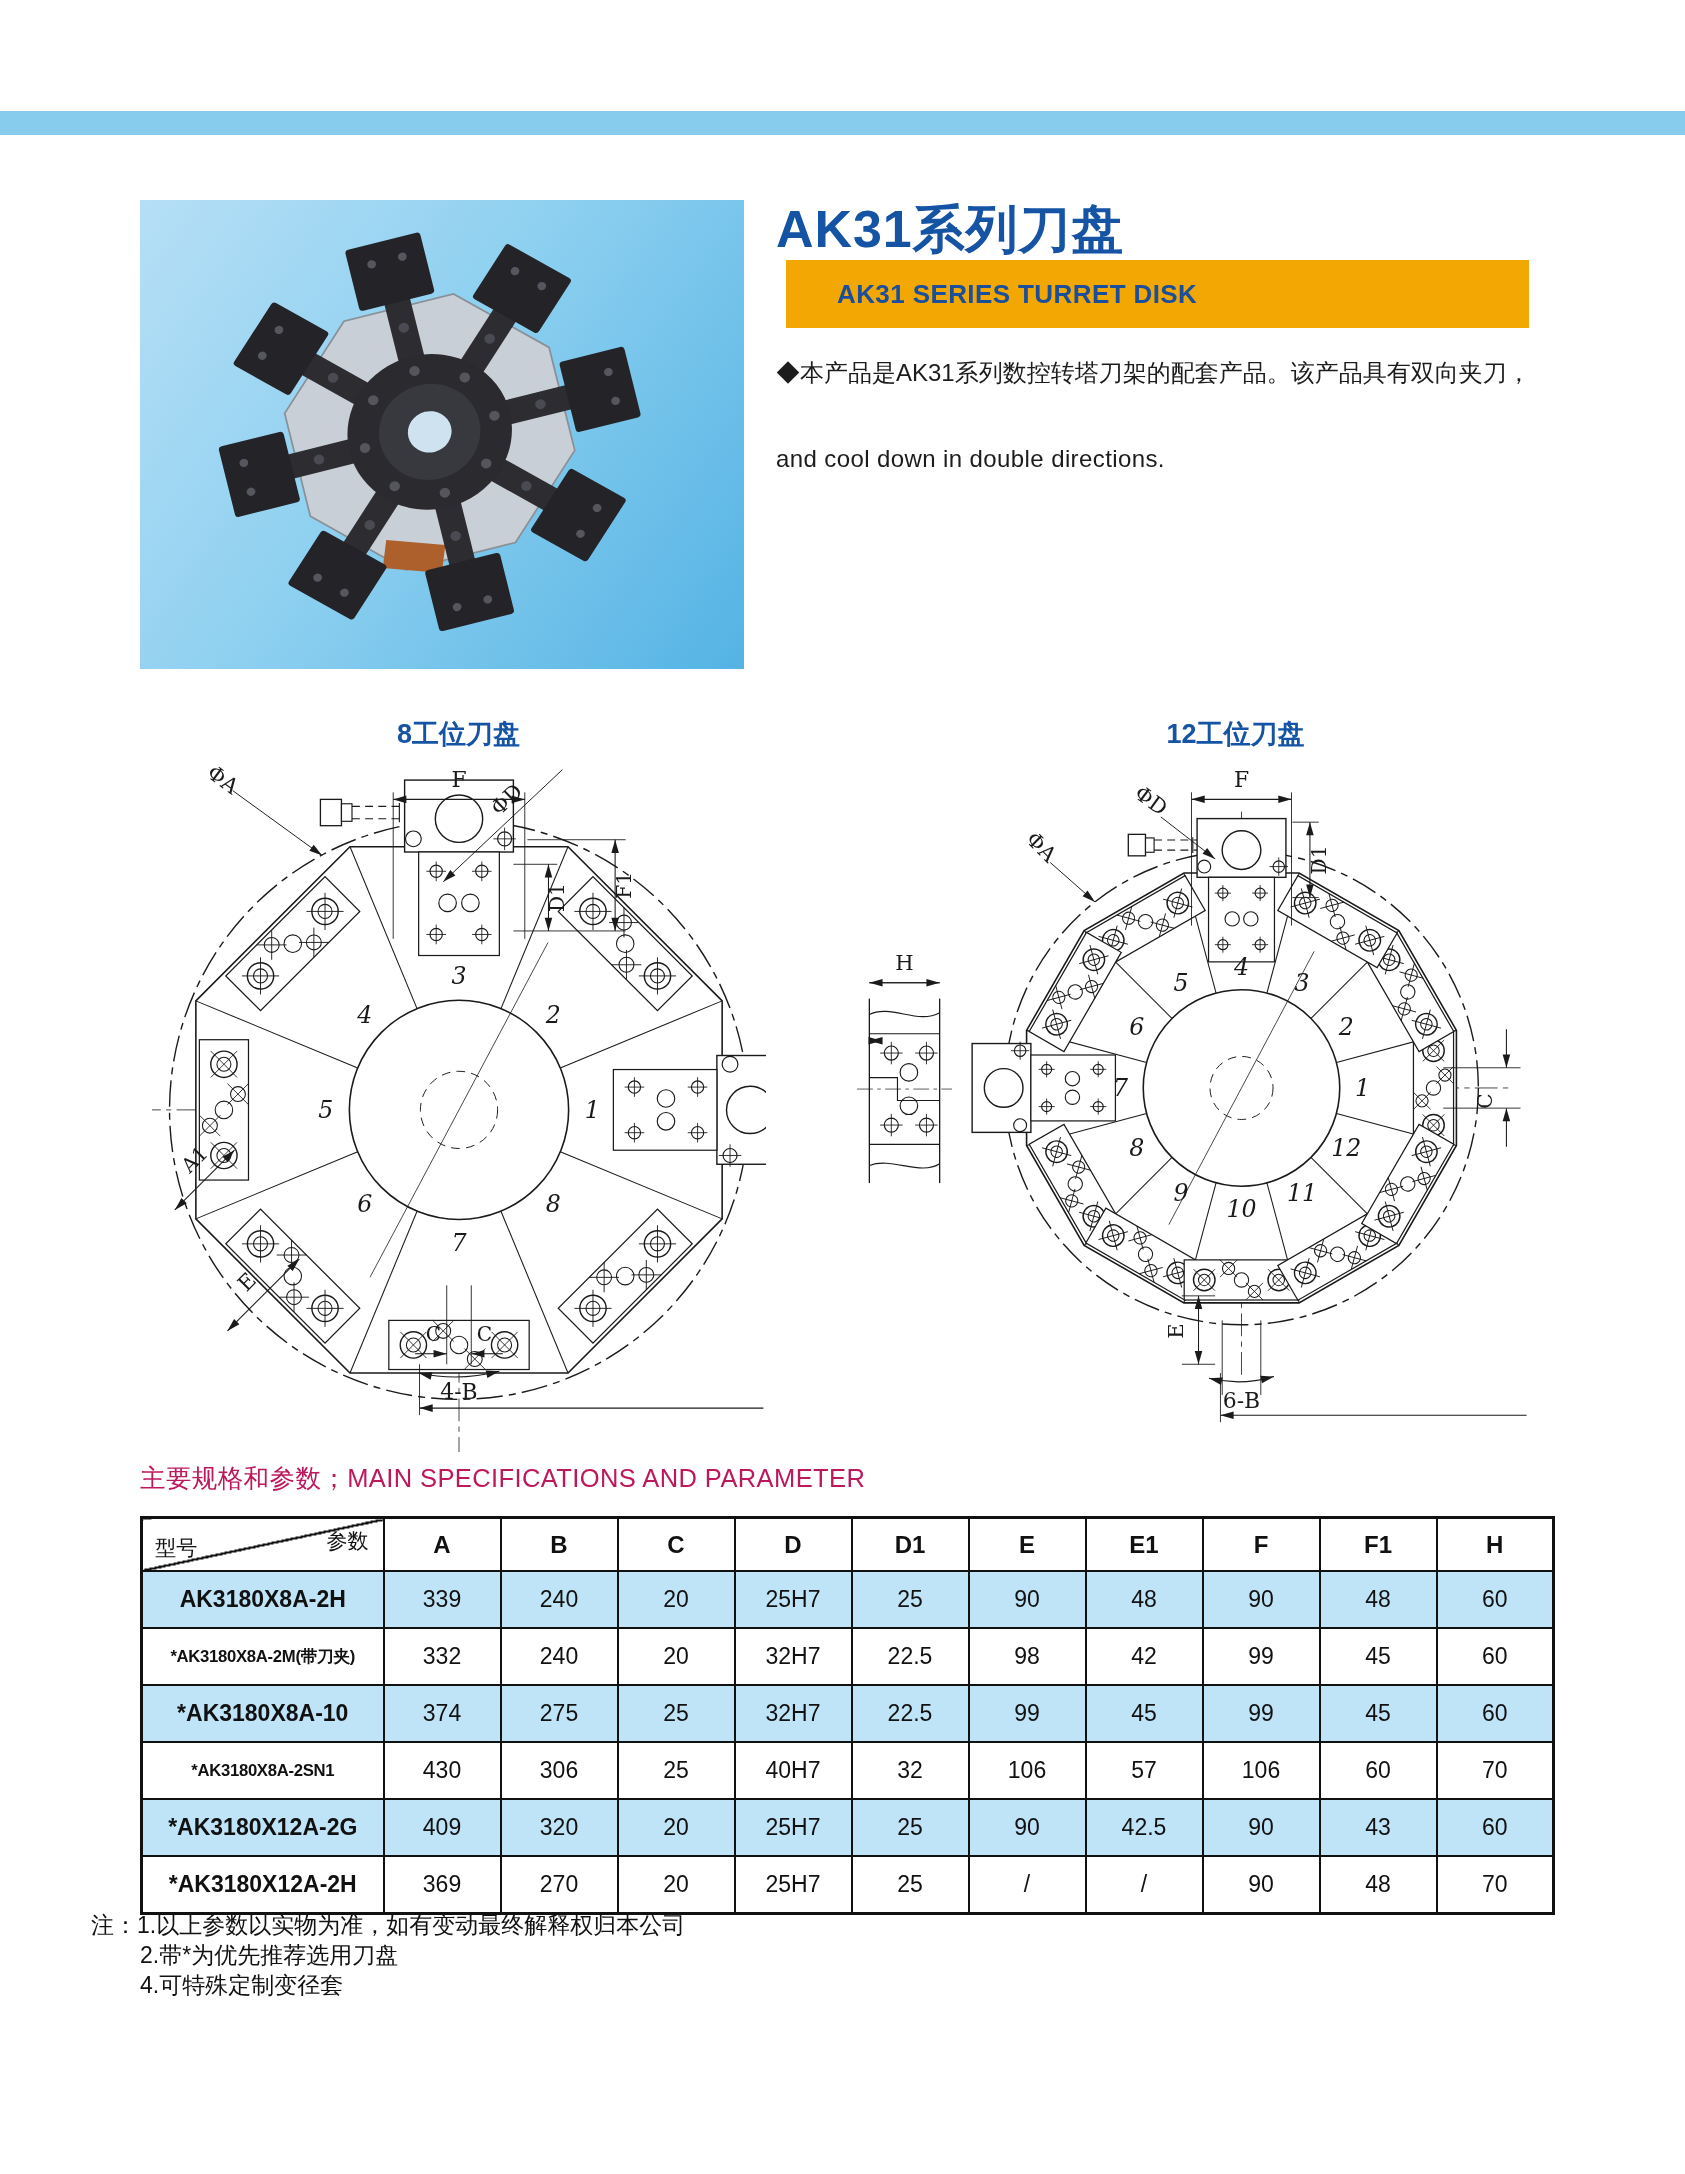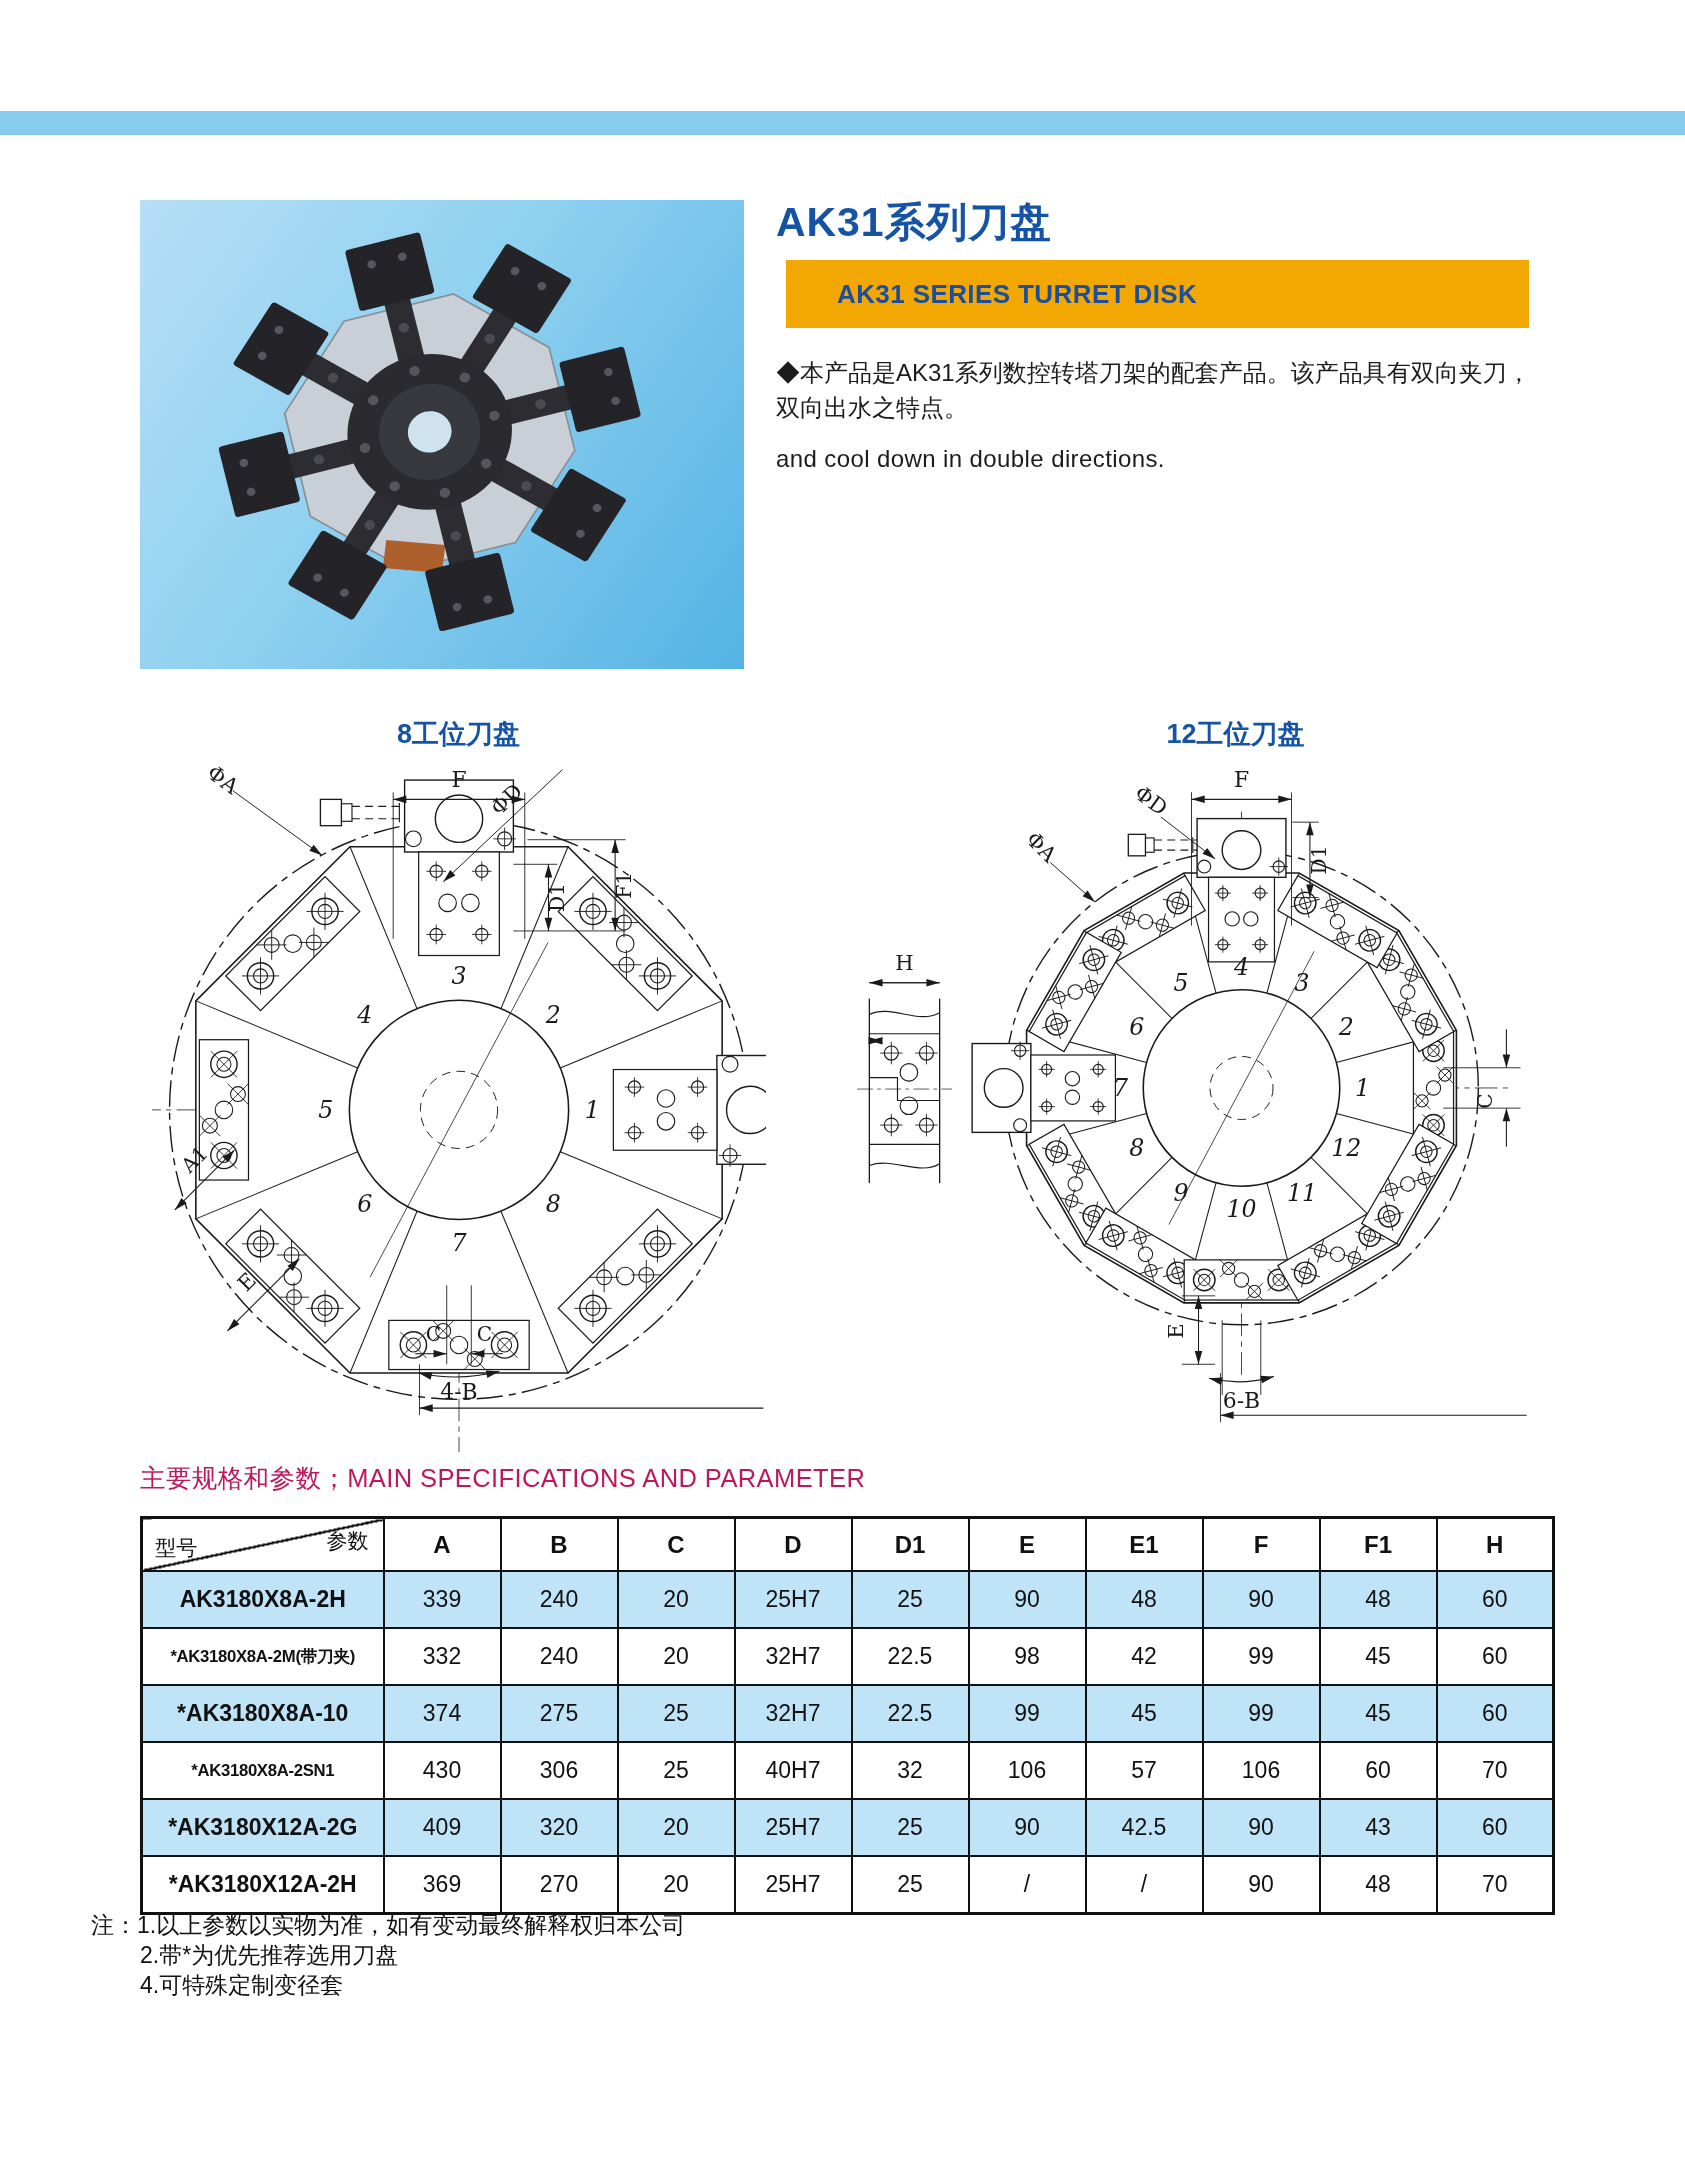--- a/index.html
+++ b/index.html
@@ -2,21 +2,21 @@
 <html style="font-size:14px"><head>
 <meta charset="utf-8">
 <style>
   html,body{margin:0;padding:0;background:#ffffff;}
   .page{position:relative;width:1685px;height:2174px;background:#ffffff;
         font-family:"Liberation Sans",sans-serif;overflow:hidden;color:#111;}
   .topbar{position:absolute;left:0;top:111px;width:1685px;height:24px;background:#87CBED;}
   .photo{position:absolute;left:140px;top:200px;width:604px;height:469px;
          background:linear-gradient(125deg,#b6dff6 0%,#8ed0f0 45%,#54b3e4 100%);}
   .photo svg{display:block;}
-  .title{position:absolute;left:776px;top:195px;width:755px;font-size:41px;font-weight:bold;
+  .title{position:absolute;left:776px;top:195px;width:755px;font-size:52px;font-weight:bold;
          color:#1553A4;letter-spacing:0.9px;}
   .banner{position:absolute;left:786px;top:260px;width:743px;height:68px;background:#F2A702;
           display:flex;align-items:center;}
   .banner span{font-size:26px;font-weight:600;color:#1B4F9C;margin-left:51px;letter-spacing:0.4px;}
   .desc-zh{position:absolute;left:776px;top:355px;width:772px;font-size:24px;line-height:35px;color:#1c1c1c;}
   .desc-en{position:absolute;left:776px;top:439px;width:772px;font-size:24px;line-height:39px;color:#1c1c1c;letter-spacing:0.4px;}
   .cap{position:absolute;top:716px;width:263px;text-align:center;font-size:27px;font-weight:600;color:#1553A4;}
   .cap8{left:327px;}
   .cap12{left:1104px;}
   .drawing{position:absolute;}
@@ -128,21 +128,20 @@
   </div>
 
   <div class="title">AK31系列刀盘</div>
 
   <div class="banner">
     <span>AK31 SERIES TURRET DISK</span>
   </div>
 
   <div class="desc-zh">
     <div>◆本产品是AK31系列数控转塔刀架的配套产品。该产品具有双向夹刀，</div>
-    <div>双向出水之特点。</div>
   </div>
 
   <div class="desc-en">
     <div>and cool down in double directions.</div>
   </div>
 
   <div class="cap cap8">8工位刀盘</div>
   <div class="cap cap12">12工位刀盘</div>
 
   <svg class="drawing dw-left" id="svg-left" width="614" height="693" viewBox="0 0 700 790">

